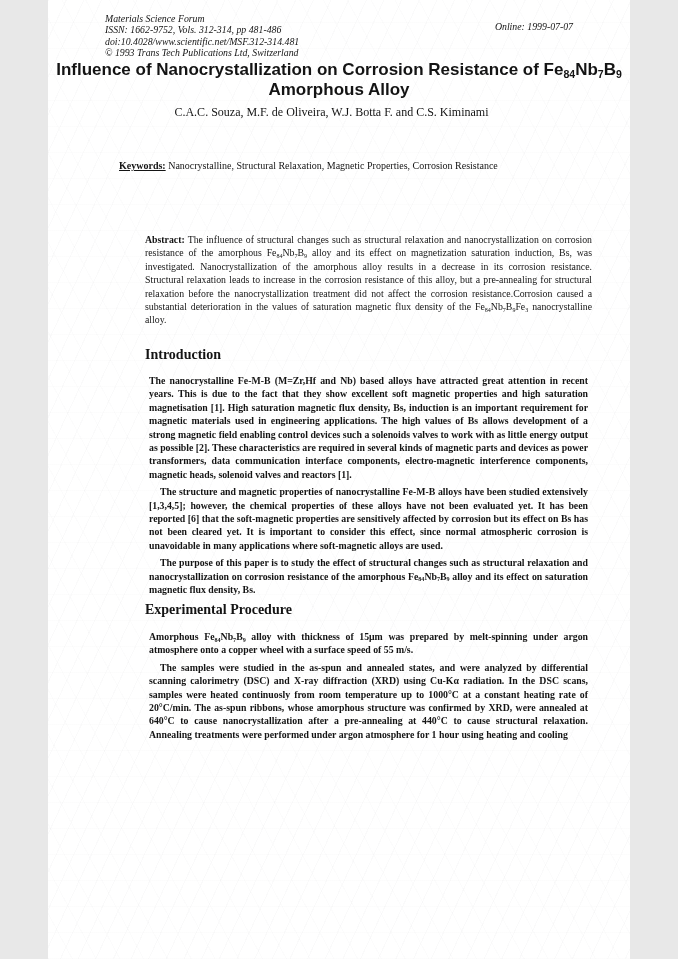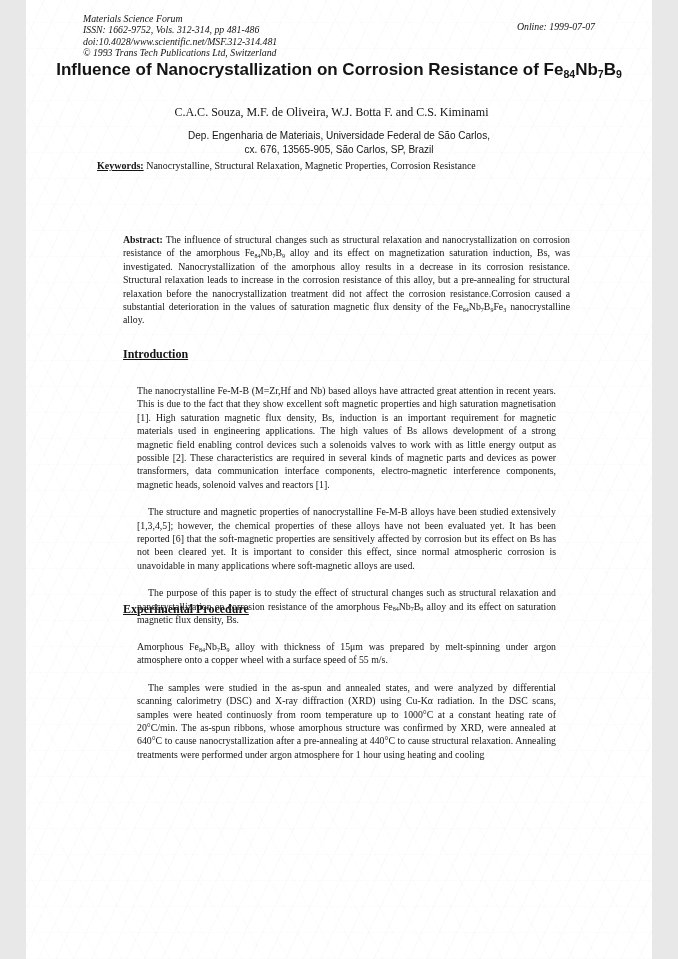--- a/index.html
+++ b/index.html
@@ -1,18 +1,18 @@
 <!DOCTYPE html>
 <html><head>
 <meta charset="utf-8">
 <style>
   html, body { margin: 0; padding: 0; background: #e8e8e8; }
   .page {
     position: relative;
-    width: 626px;
+    width: 582px;
     height: 959px;
     margin: 0 auto;
     background: #ffffff;
     color: #141414;
     font-family: "Liberation Serif", "DejaVu Serif", serif;
     overflow: hidden;
   }
   
   .page::before {
     content: "";
@@ -87,29 +87,28 @@
     text-align: justify;
     font-size: 9.8px;
     line-height: 13.4px;
   }
   .abstract-block { top: 233px; }
   .abstract-block .abs-label { font-weight: bold; }
   .section-heading {
     position: absolute;
     left: 97px;
     font-weight: bold;
-    font-size: 12px;
+    font-size: 14px;
     white-space: nowrap;
-    text-decoration: underline;
   }
   .heading-introduction { top: 347px; }
   .intro-body { top: 370px; }
   .heading-experimental { top: 602px; }
   .exp-body { top: 626px; }
-  p { margin: 14px; }
+  p { margin: 4px; font-weight: bold; }
   p.indent { text-indent: 11px; }
   sub {
     font-size: 0.62em;
     line-height: 0;
     vertical-align: baseline;
     position: relative;
     top: 0.28em;
   }
 </style>
 </head>
@@ -121,28 +120,25 @@
     <div>Materials Science Forum</div>
     <div>ISSN: 1662-9752, Vols. 312-314, pp 481-486</div>
     <div>doi:10.4028/www.scientific.net/MSF.312-314.481</div>
     <div>© 1993 Trans Tech Publications Ltd, Switzerland</div>
   </div>
 
   <div class="online-date">Online: 1999-07-07</div>
 
   <div class="paper-title">
     <div>Influence of Nanocrystallization on Corrosion Resistance of Fe<sub>84</sub>Nb<sub>7</sub>B<sub>9</sub></div>
+    <div>Amorphous Alloy</div>
   </div>
 
   <div class="authors">C.A.C. Souza, M.F. de Oliveira, W.J. Botta F. and C.S. Kiminami</div>
 
-  <div class="affiliation">
-    <div>Dep. Engenharia de Materiais, Universidade Federal de São Carlos,</div>
-    <div>cx. 676, 13565-905, São Carlos, SP, Brazil</div>
-  </div>
 
   <div class="keywords">
     <span class="kw-label">Keywords:</span><span> Nanocrystalline, Structural Relaxation, Magnetic Properties, Corrosion Resistance</span>
   </div>
 
   <div class="body-text abstract-block">
     <span class="abs-label">Abstract:</span><span> The influence of structural changes such as structural relaxation and nanocrystallization on corrosion resistance of the amorphous Fe<sub>84</sub>Nb<sub>7</sub>B<sub>9</sub> alloy and its effect on magnetization saturation induction, Bs, was investigated. Nanocrystallization of the amorphous alloy results in a decrease in its corrosion resistance. Structural relaxation leads to increase in the corrosion resistance of this alloy, but a pre-annealing for structural relaxation before the nanocrystallization treatment did not affect the corrosion resistance.Corrosion caused a substantial deterioration in the values of saturation magnetic flux density of the Fe<sub>84</sub>Nb<sub>7</sub>B<sub>9</sub>Fe<sub>3</sub> nanocrystalline alloy.</span>
   </div>
 
   <div class="section-heading heading-introduction">Introduction</div>

